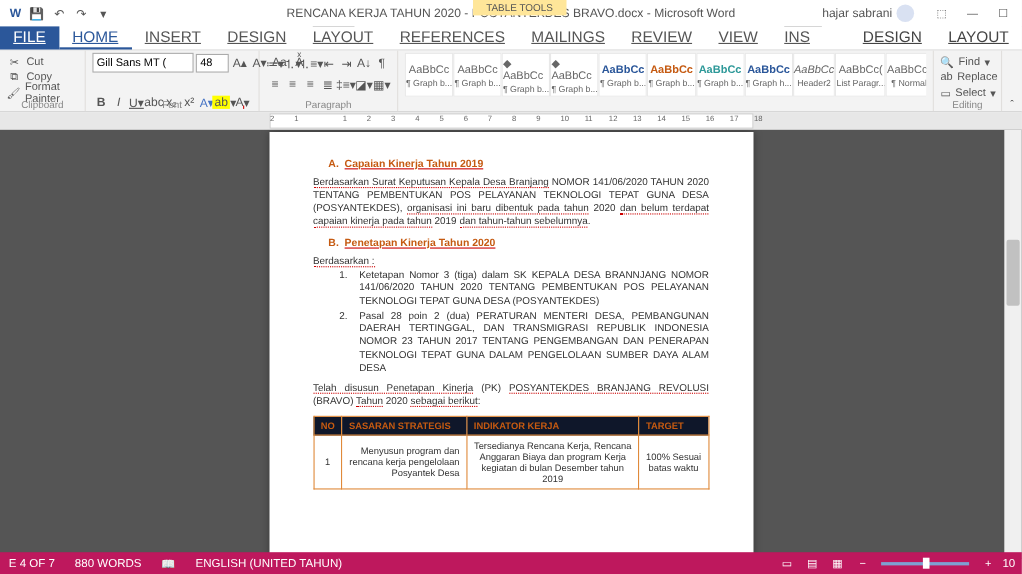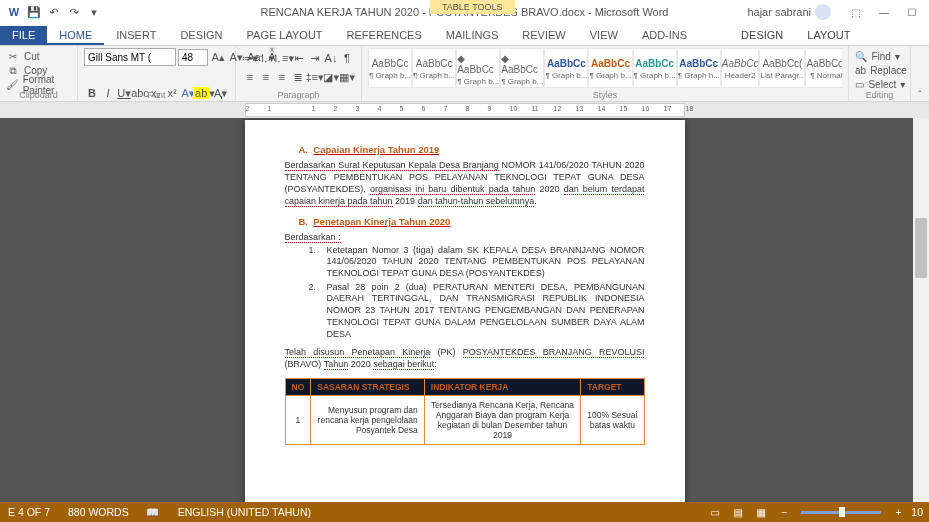--- a/index.html
+++ b/index.html
@@ -11,21 +11,21 @@
 .qat-btn { width: 16px; height: 16px; display: inline-flex; align-items: center; justify-content: center; color: #555; font-size: 11px; cursor: pointer; }
 .title-text { position: absolute; left: 50%; transform: translateX(-50%); font-size: 11px; color: #555; }
 .tabletools { position: absolute; left: 430px; top: 0; background: #ffe699; color: #555; font-size: 9px; padding: 2px 12px; }
 .user-area { position: absolute; right: 4px; display: flex; align-items: center; gap: 4px; font-size: 11px; color: #555; }
 .user-ava { width: 16px; height: 16px; background: #d9e1f2; border-radius: 50%; }
 .win-btns { display: flex; gap: 2px; margin-left: 8px; }
 .win-btn { width: 26px; height: 20px; display: inline-flex; align-items: center; justify-content: center; color: #555; font-size: 10px; cursor: pointer; }
 
 
 .ribbontabs { height: 22px; background: #fff; display: flex; align-items: flex-end; border-bottom: 1px solid #d4d4d4; }
-.rtab { padding: 3px 12px 4px; font-size: 11px; color: #555; cursor: pointer; text-transform: uppercase; }
+.rtab { padding: 3px 12px 4px; font-size: 14px; color: #555; cursor: pointer; text-transform: uppercase; text-decoration: underline; }
 .rtab.file { background: #2b579a; color: #fff; }
 .rtab.home { color: #2b579a; border-bottom: 2px solid #2b579a; padding-bottom: 2px; }
 .rtab.ctx { color: #444; }
 
 
 .ribbon { height: 56px; background: #f3f3f3; border-bottom: 1px solid #d4d4d4; display: flex; position: relative; font-size: 10px; }
 .rgroup { border-right: 1px solid #e1dfdd; padding: 2px 6px 0; display: flex; flex-direction: column; justify-content: space-between; height: 100%; position: relative; }
 .rgroup-label { position: absolute; bottom: 1px; left: 0; right: 0; text-align: center; font-size: 9px; color: #888; }
 .clip-col { display: flex; flex-direction: column; gap: 1px; }
 .clip-row { display: flex; align-items: center; gap: 4px; color: #555; font-size: 10px; height: 13px; cursor: pointer; }
@@ -68,21 +68,21 @@
 .ol-list { margin-left: 24px; }
 .ol-item { display: flex; gap: 8px; margin-bottom: 2px; text-align: justify; line-height: 1.3; }
 .ol-num { min-width: 10px; }
 .dtable { width: 100%; border-collapse: collapse; margin-top: 6px; font-size: 8.5px; }
 .dtable th { background: #0f172a; color: #c55a11; border: 1px solid #e08a3a; padding: 3px 6px; text-align: left; }
 .dtable td { border: 1px solid #e08a3a; padding: 4px 6px; text-align: center; vertical-align: middle; }
 .vscroll { position: absolute; right: 0; top: 0; width: 16px; height: 100%; background: #f0f0f0; }
 .vthumb { position: absolute; left: 2px; width: 12px; background: #c1c1c1; border-radius: 2px; top: 100px; height: 60px; }
 
 
-.statusbar { position: absolute; bottom: 0; left: 0; right: 0; height: 20px; background: #a16207; color: #fff; display: flex; align-items: center; font-size: 10.5px; padding: 0 8px; }
+.statusbar { position: absolute; bottom: 0; left: 0; right: 0; height: 20px; background: #be185d; color: #fff; display: flex; align-items: center; font-size: 10.5px; padding: 0 8px; }
 .statusbar .sitem { margin-right: 18px; }
 .sb-right { position: absolute; right: 6px; display: flex; align-items: center; gap: 3px; }
 .view-btn { width: 20px; height: 16px; display: inline-flex; align-items: center; justify-content: center; color: #fff; font-size: 10px; cursor: pointer; }
 .zoom-slider { width: 80px; height: 3px; background: #7ea0d2; position: relative; margin: 0 4px; }
 .zoom-thumb { position: absolute; width: 6px; height: 10px; background: #fff; top: -4px; left: 38px; }
 </style>
 </head>
 <body>
 
 <div class="titlebar">
@@ -229,21 +229,20 @@
         </div>
         <div class="style-item">
           <div class="style-prev" style="color: rgb(102, 102, 102);">AaBbCc(</div>
           <div class="style-name">List Paragr...</div>
         </div>
         <div class="style-item">
           <div class="style-prev" style="color: rgb(102, 102, 102);">AaBbCc(</div>
           <div class="style-name">¶ Normal</div>
         </div>
       </div>
-    <div class="rgroup-label">Styles</div>
   </div>
 
   <div class="rgroup" style="width:62px">
     <div class="edit-col" style="margin-top:2px">
       <div class="edit-row">
           <span>🔍</span>
           <span>Find</span>
           <span>▾</span>
         </div>
       <div class="edit-row">

